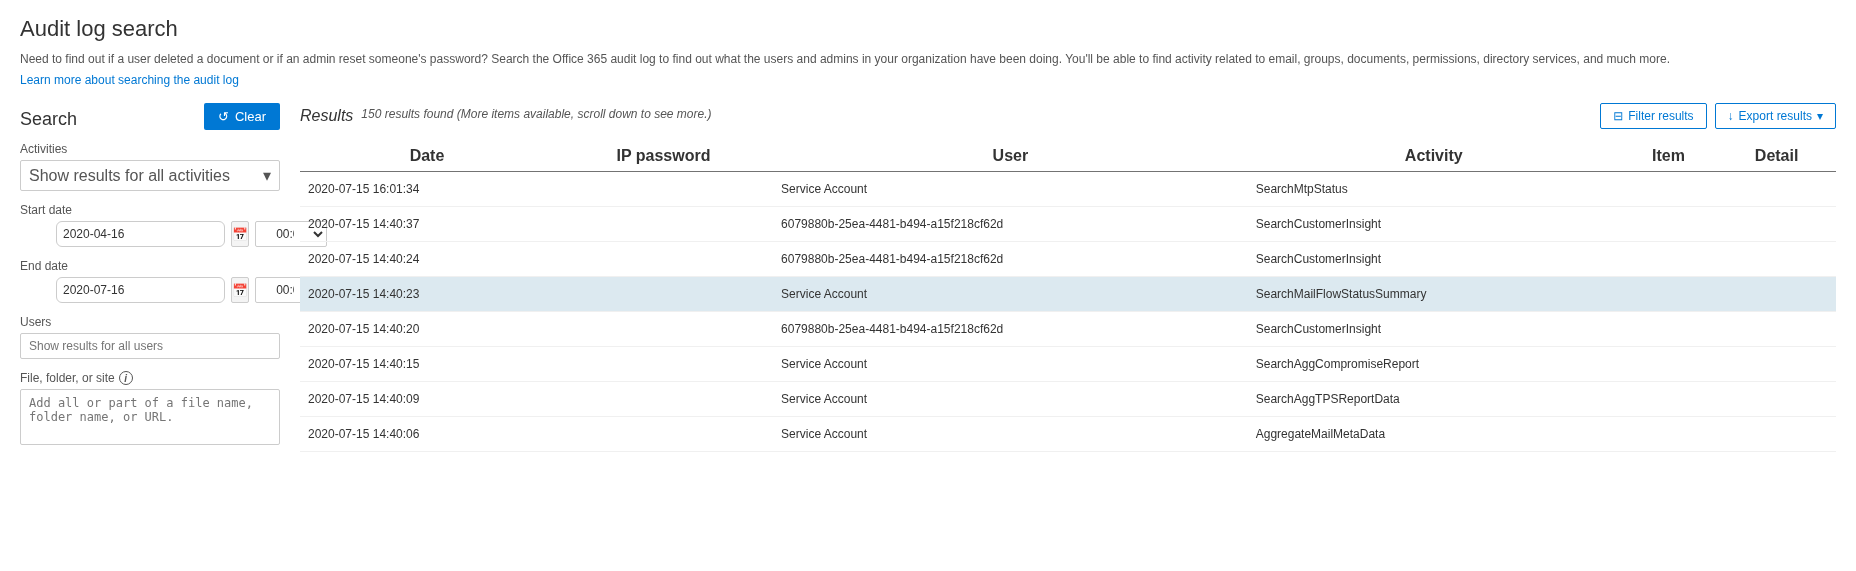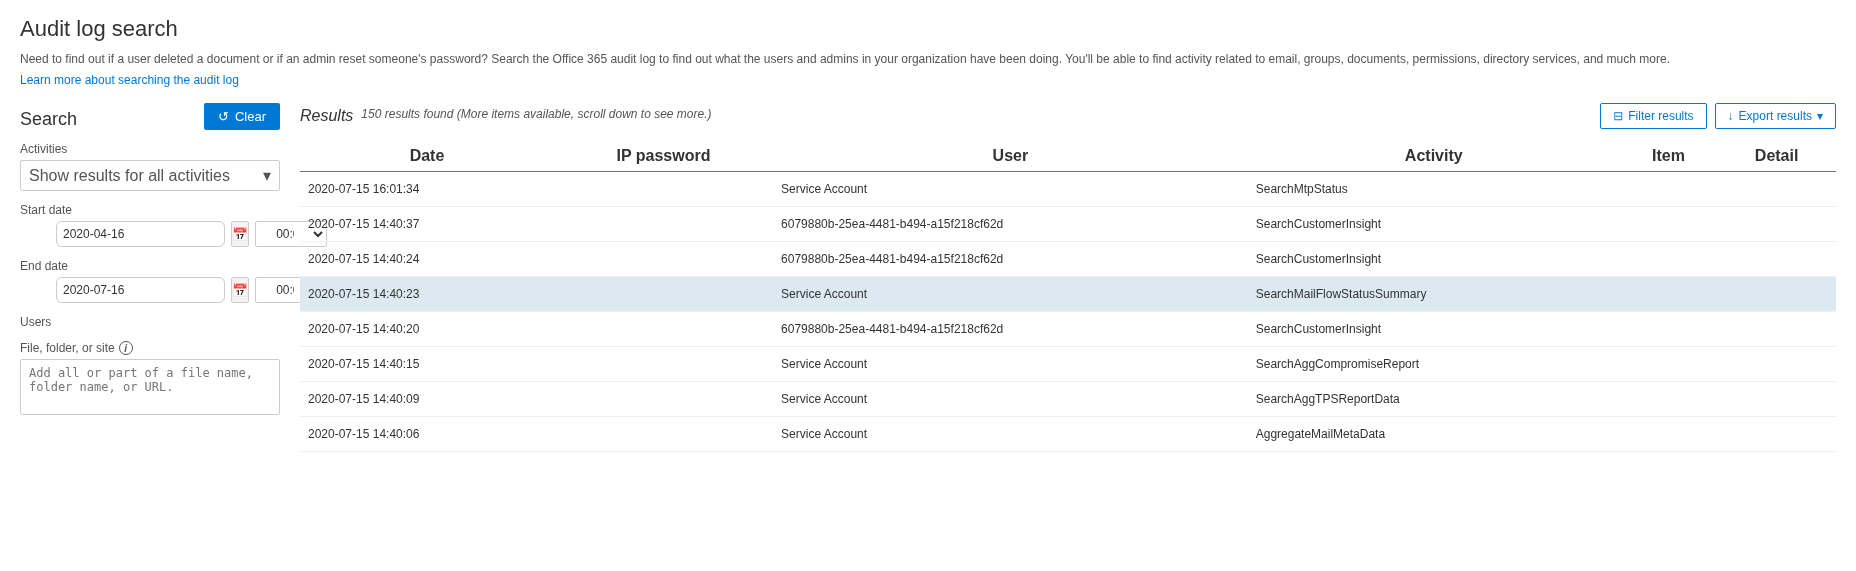--- a/index.html
+++ b/index.html
@@ -150,20 +150,21 @@
         <input class="date-input" type="text" value="2020-07-16" style="">
         <button class="calendar-icon-btn">
           <span>📅</span>
         </button>
         <select class="time-select">
           <option>00:00</option>
         </select>
       </div>
 
       <div class="field-label">Users</div>
+      <input class="users-input" type="text" placeholder="Show results for all users" style="">
 
       <div class="file-folder-label">
         <span>File, folder, or site</span>
         <span class="info-icon">i</span>
       </div>
       <textarea class="file-textarea" placeholder="Add all or part of a file name, folder name, or URL." style=""></textarea>
     </div>
 
     <div class="right-panel">
       <div class="results-header">

